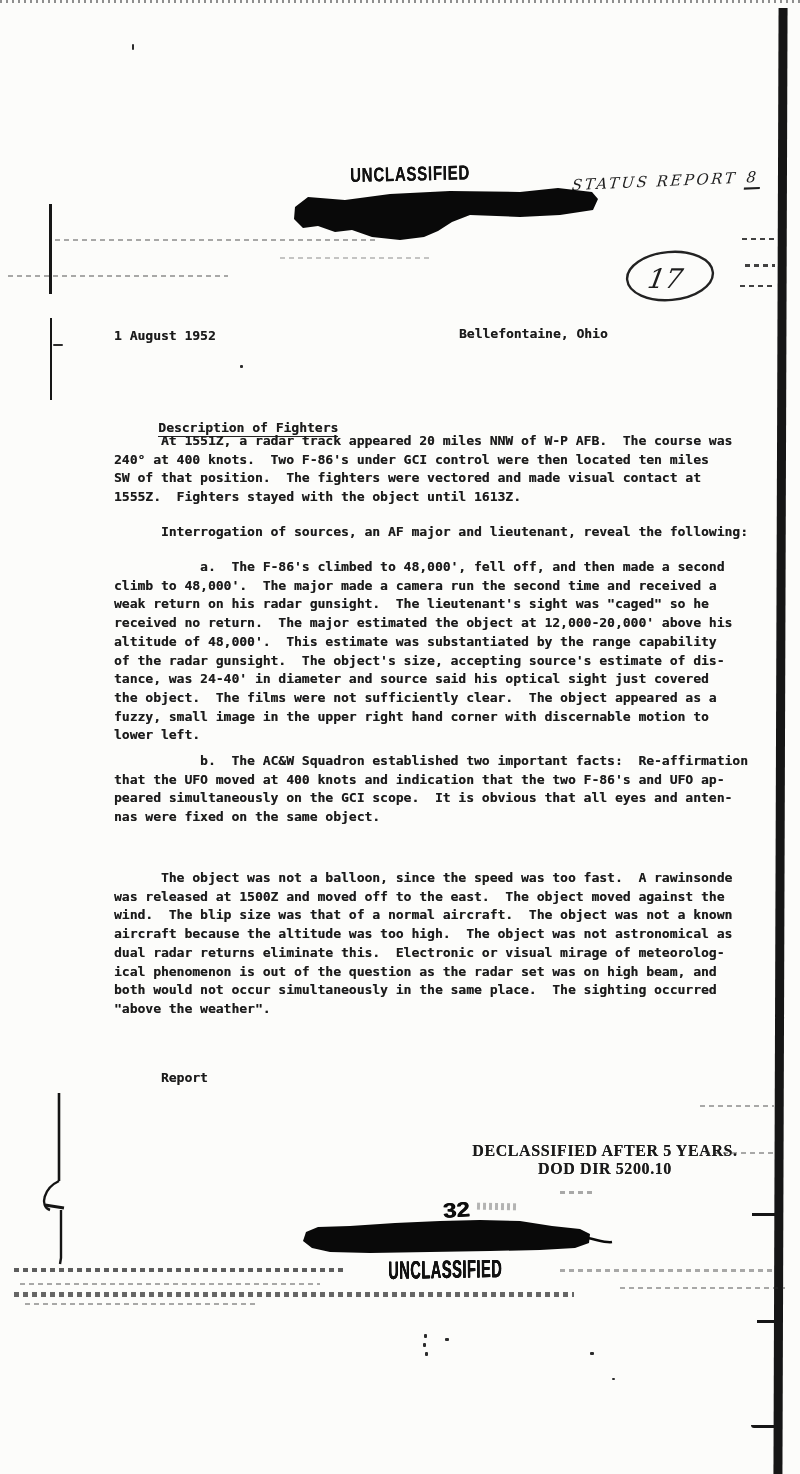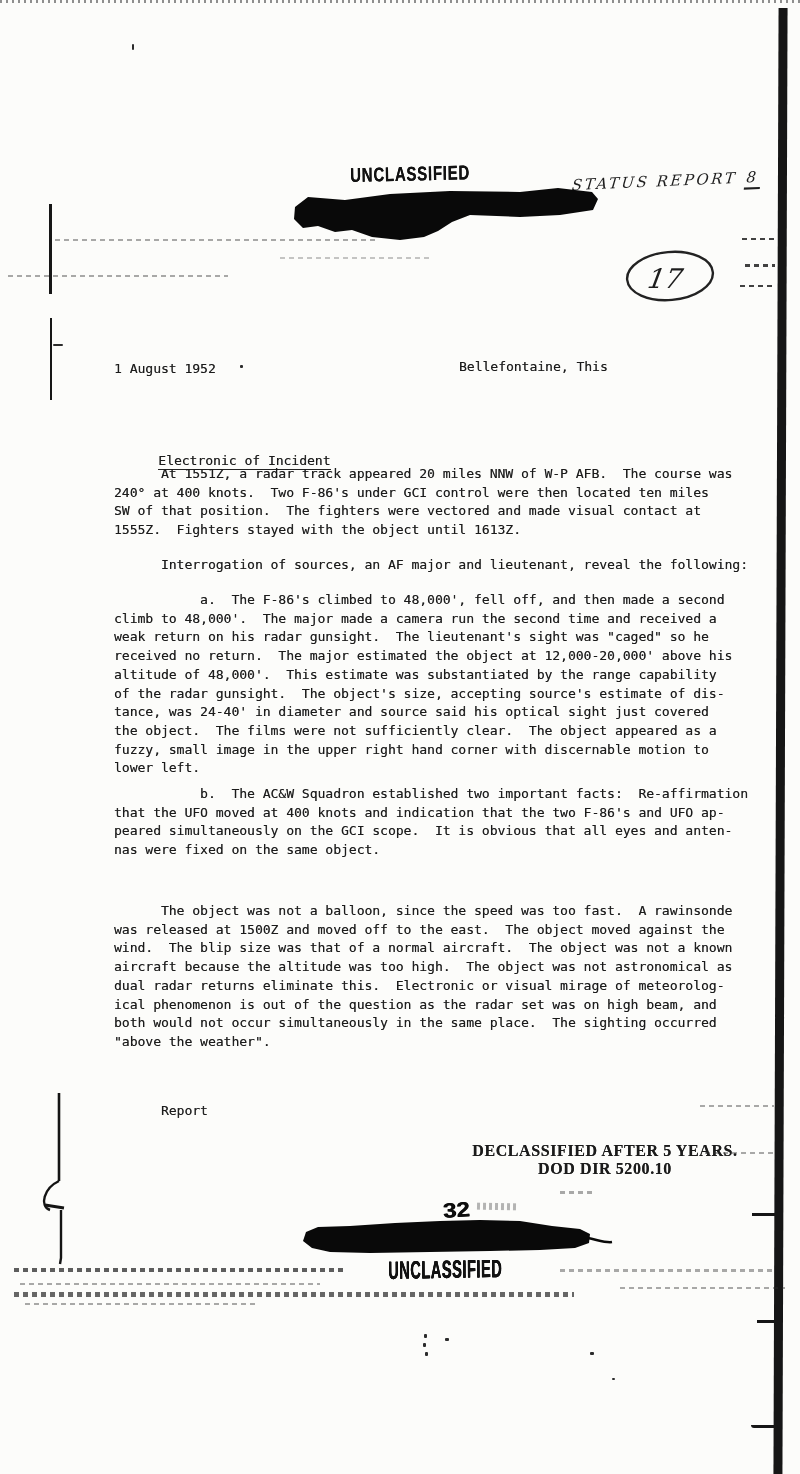--- a/index.html
+++ b/index.html
@@ -4,22 +4,22 @@
 <style>
   html,body{margin:0;padding:0;background:#e8e8e4;}
   #page{
     position:relative; width:800px; height:1474px; margin:0 auto;
     background:#fcfcfa; overflow:hidden;
     font-family:"Liberation Sans",sans-serif;
   }
   
   .typed{
     position:absolute; font-family:"DejaVu Sans Mono",monospace;
-    font-weight:normal; font-size:13px; line-height:18.7px;
-    white-space:pre; color:#1b1b1b; text-shadow:0.25px 0 0 rgba(25,25,25,.6);margin-top:33px;
+    font-weight:bold; font-size:13px; line-height:18.7px;
+    white-space:pre; color:#1b1b1b; text-shadow:0.25px 0 0 rgba(25,25,25,.6);
   }
   .heading{
     line-height:14px; border-bottom:1.8px solid #222; padding-bottom:1px;
   }
   
   .stamp-sans{
     position:absolute; font-family:"Liberation Sans",sans-serif; font-weight:bold;
     color:#121212; transform-origin:left top; white-space:nowrap;
   }
   .stamp-top{ font-size:20px; letter-spacing:1px; transform:scaleX(.75) rotate(-1deg);
@@ -93,24 +93,24 @@
   <svg style="left:288px;top:183px" width="325" height="62" viewBox="0 0 325 62">
     <polygon fill="#090909" points="7,24 20,14 57,17 102,11 162,8 232,9 270,5 304,9 310,16 305,27 272,32 232,34 182,32 164,39 150,48 136,54 112,57 84,54 64,47 47,49 30,43 15,45 6,36"></polygon>
   </svg>
 
   <svg style="left:622px;top:246px" width="100" height="62" viewBox="0 0 100 62">
     <ellipse cx="48" cy="30" rx="43" ry="24" fill="none" stroke="#222" stroke-width="2.4" transform="rotate(-5 48 30)"></ellipse>
     <text x="32" y="42" font-family="DejaVu Serif, serif" font-style="italic" font-size="27" fill="#1d1d1d" transform="skewX(-10)">17</text>
   </svg>
 
   <div class="typed" style="left:114px;top:327px">1 August 1952</div>
-  <div class="typed" style="left:459px;top:325px">Bellefontaine, This</div>
+  <div class="typed" style="left:459px;top:325px">Bellefontaine, Ohio</div>
 
   <div class="typed" style="left:127px;top:400px">
-    <span class="heading">Electronic of Incident</span>
+    <span class="heading">Description of Fighters</span>
   </div>
   <div class="typed" style="left:114px;top:432px">      At 1551Z, a radar track appeared 20 miles NNW of W-P AFB.  The course was
 240° at 400 knots.  Two F-86's under GCI control were then located ten miles
 SW of that position.  The fighters were vectored and made visual contact at
 1555Z.  Fighters stayed with the object until 1613Z.</div>
   <div class="typed" style="left:114px;top:523px">      Interrogation of sources, an AF major and lieutenant, reveal the following:</div>
   <div class="typed" style="left:114px;top:558px">           a.  The F-86's climbed to 48,000', fell off, and then made a second
 climb to 48,000'.  The major made a camera run the second time and received a
 weak return on his radar gunsight.  The lieutenant's sight was "caged" so he
 received no return.  The major estimated the object at 12,000-20,000' above his

